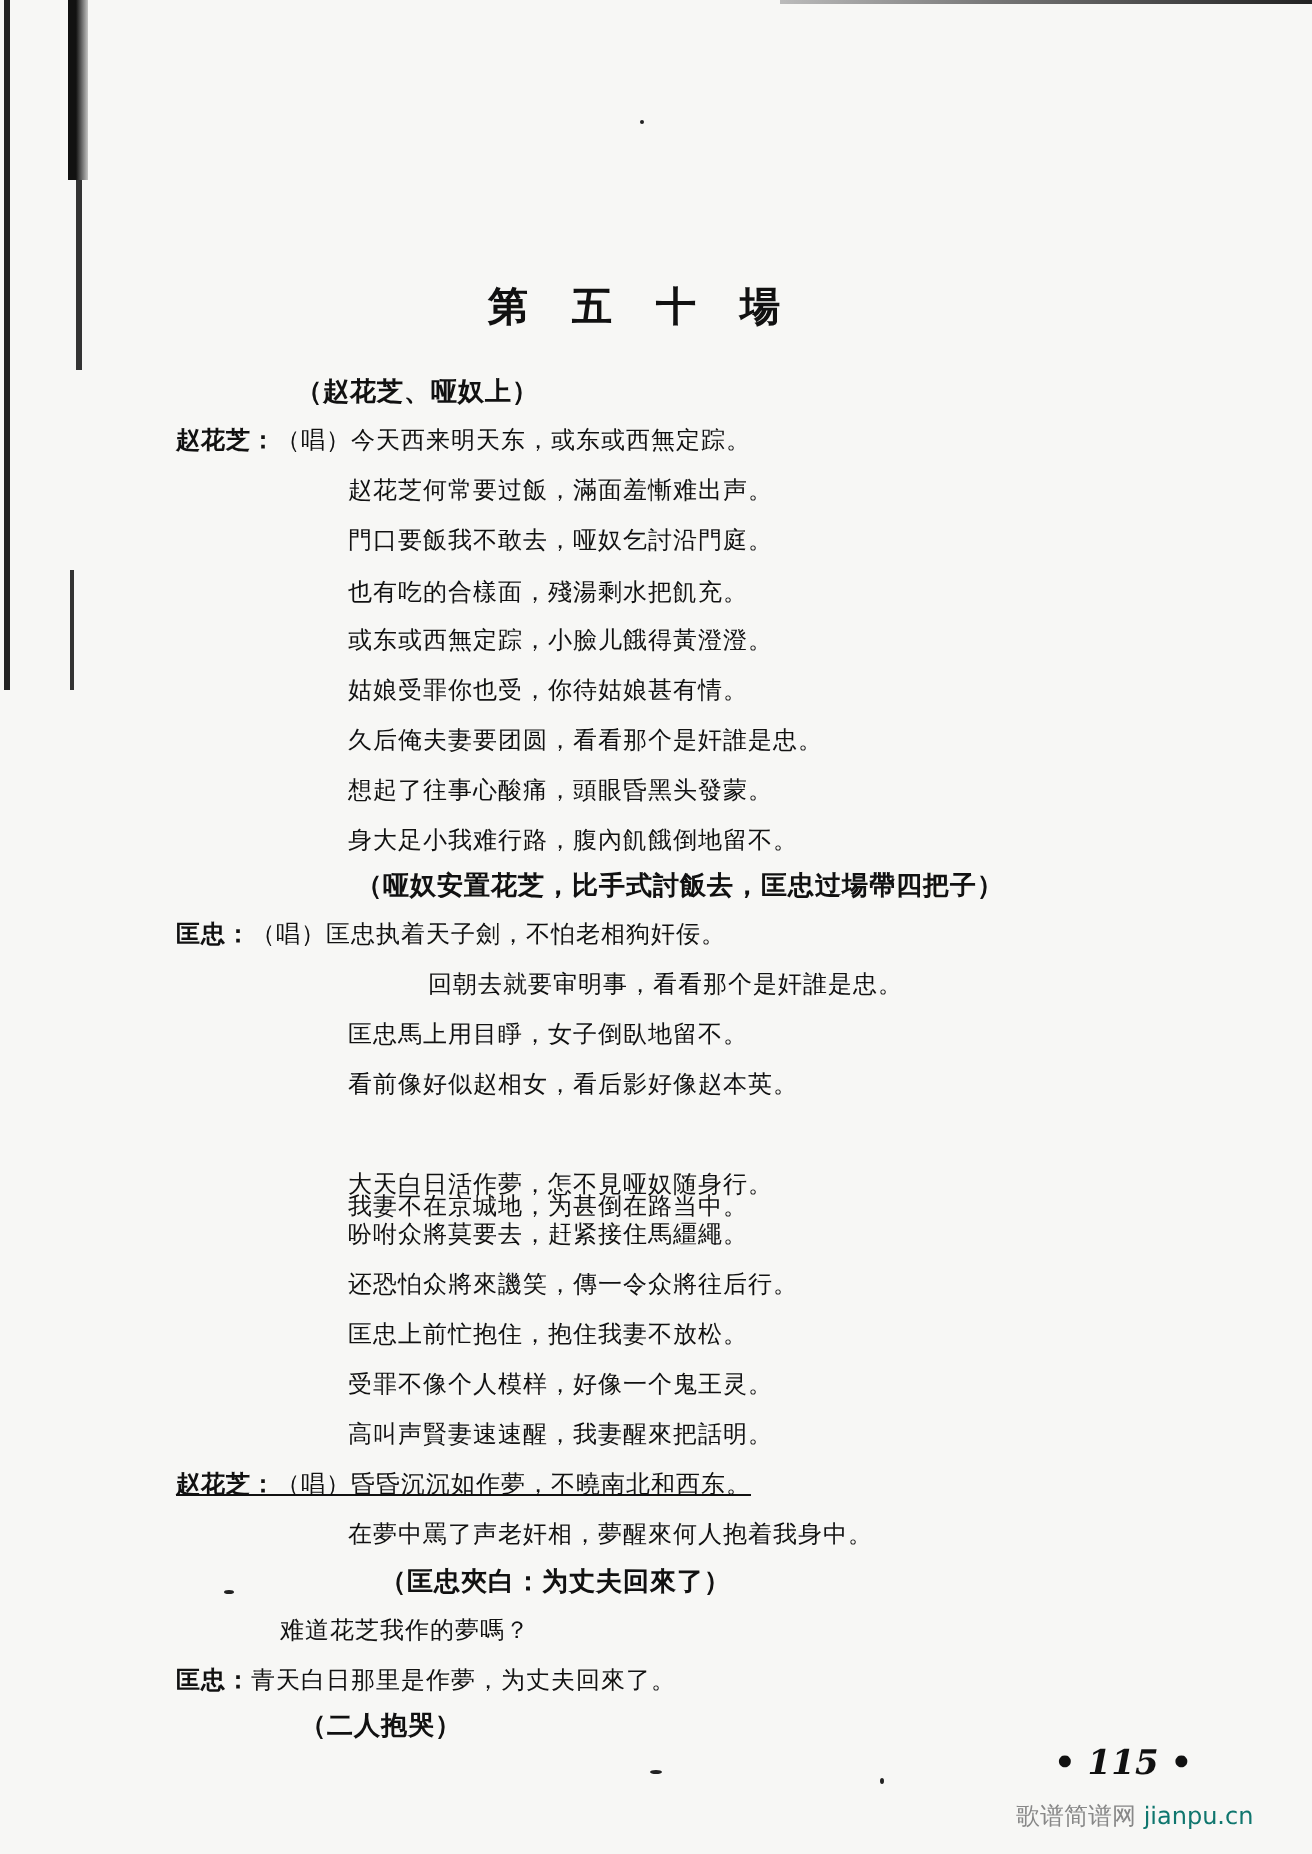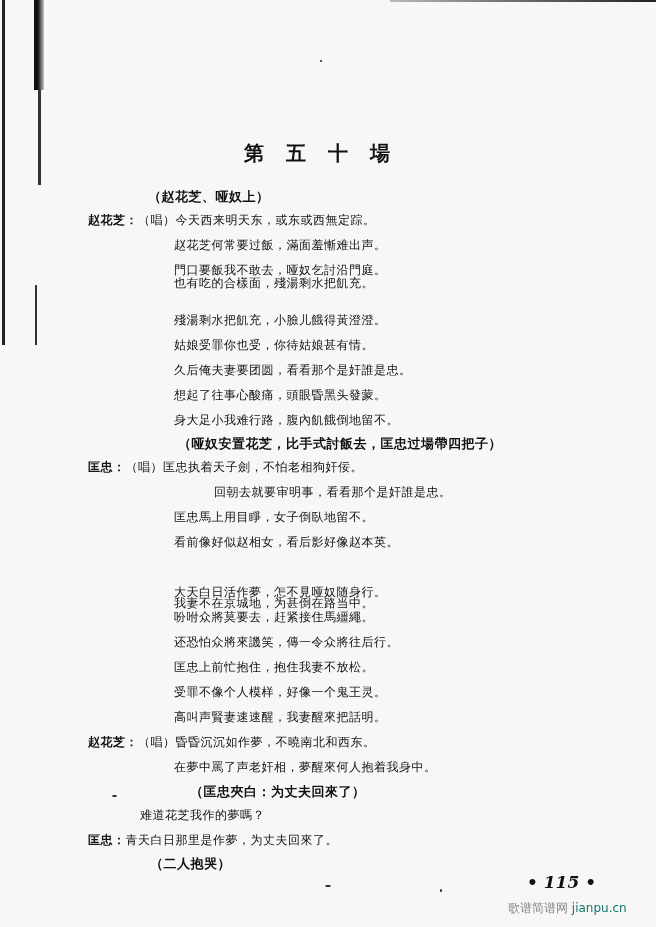--- a/index.html
+++ b/index.html
@@ -64,43 +64,43 @@
 
 <div class="scene-title">第五十場</div>
 
 <div class="line stage" style="top:186px;left:148px;">（赵花芝、哑奴上）</div>
 
 <div class="line" style="top:209px;left:88px;">
   <span class="speaker">赵花芝：</span><span>（唱）今天西来明天东，或东或西無定踪。</span>
 </div>
 <div class="line" style="top:234px;left:174px;">赵花芝何常要过飯，滿面羞慚难出声。</div>
 <div class="line" style="top:259px;left:174px;">門口要飯我不敢去，哑奴乞討沿門庭。</div>
-<div class="line" style="top:272px;left:174px;">也有吃的合樣面，殘湯剩水把飢充。</div>
-<div class="line" style="top:309px;left:174px;">殘湯剩水把飢充，小臉儿餓得黃澄澄。</div>
+<div class="line" style="top:285px;left:174px;">也有吃的合樣面，殘湯剩水把飢充。</div>
+<div class="line" style="top:309px;left:174px;">或东或西無定踪，小臉儿餓得黃澄澄。</div>
 <div class="line" style="top:334px;left:174px;">姑娘受罪你也受，你待姑娘甚有情。</div>
 <div class="line" style="top:359px;left:174px;">久后俺夫妻要团圆，看看那个是奸誰是忠。</div>
 <div class="line" style="top:384px;left:174px;">想起了往事心酸痛，頭眼昏黑头發蒙。</div>
 <div class="line" style="top:409px;left:174px;">身大足小我难行路，腹內飢餓倒地留不。</div>
 <div class="line stage" style="top:433px;left:178px;">（哑奴安置花芝，比手式討飯去，匡忠过場帶四把子）</div>
 
 <div class="line" style="top:456px;left:88px;">
   <span class="speaker">匡忠：</span><span>（唱）匡忠执着天子劍，不怕老相狗奸佞。</span>
 </div>
 <div class="line" style="top:481px;left:174px;margin-left:40px;">回朝去就要审明事，看看那个是奸誰是忠。</div>
 <div class="line" style="top:506px;left:174px;">匡忠馬上用目睜，女子倒臥地留不。</div>
 <div class="line" style="top:531px;left:174px;">看前像好似赵相女，看后影好像赵本英。</div>
 <div class="line" style="top:556px;left:174px;margin-top:36px;">我妻不在京城地，为甚倒在路当中。</div>
 <div class="line" style="top:581px;left:174px;">大天白日活作夢，怎不見哑奴随身行。</div>
 <div class="line" style="top:606px;left:174px;">吩咐众將莫要去，赶紧接住馬繮繩。</div>
 <div class="line" style="top:631px;left:174px;">还恐怕众將來譏笑，傳一令众將往后行。</div>
 <div class="line" style="top:656px;left:174px;">匡忠上前忙抱住，抱住我妻不放松。</div>
 <div class="line" style="top:681px;left:174px;">受罪不像个人模样，好像一个鬼王灵。</div>
 <div class="line" style="top:706px;left:174px;text-align:center;">高叫声賢妻速速醒，我妻醒來把話明。</div>
 
-<div class="line" style="top:731px;left:88px;">
+<div class="line" style="top:731px;left:88px;text-decoration:underline;">
   <span class="speaker">赵花芝：</span><span>（唱）昏昏沉沉如作夢，不曉南北和西东。</span>
 </div>
 <div class="line" style="top:756px;left:174px;">在夢中罵了声老奸相，夢醒來何人抱着我身中。</div>
 <div class="line stage" style="top:781px;left:190px;">（匡忠夾白：为丈夫回來了）</div>
 <div class="line" style="top:804px;left:140px;">难道花芝我作的夢嗎？</div>
 
 <div class="line" style="top:829px;left:88px;">
   <span class="speaker">匡忠：</span><span>青天白日那里是作夢，为丈夫回來了。</span>
 </div>
 <div class="line stage" style="top:853px;left:150px;">（二人抱哭）</div>

